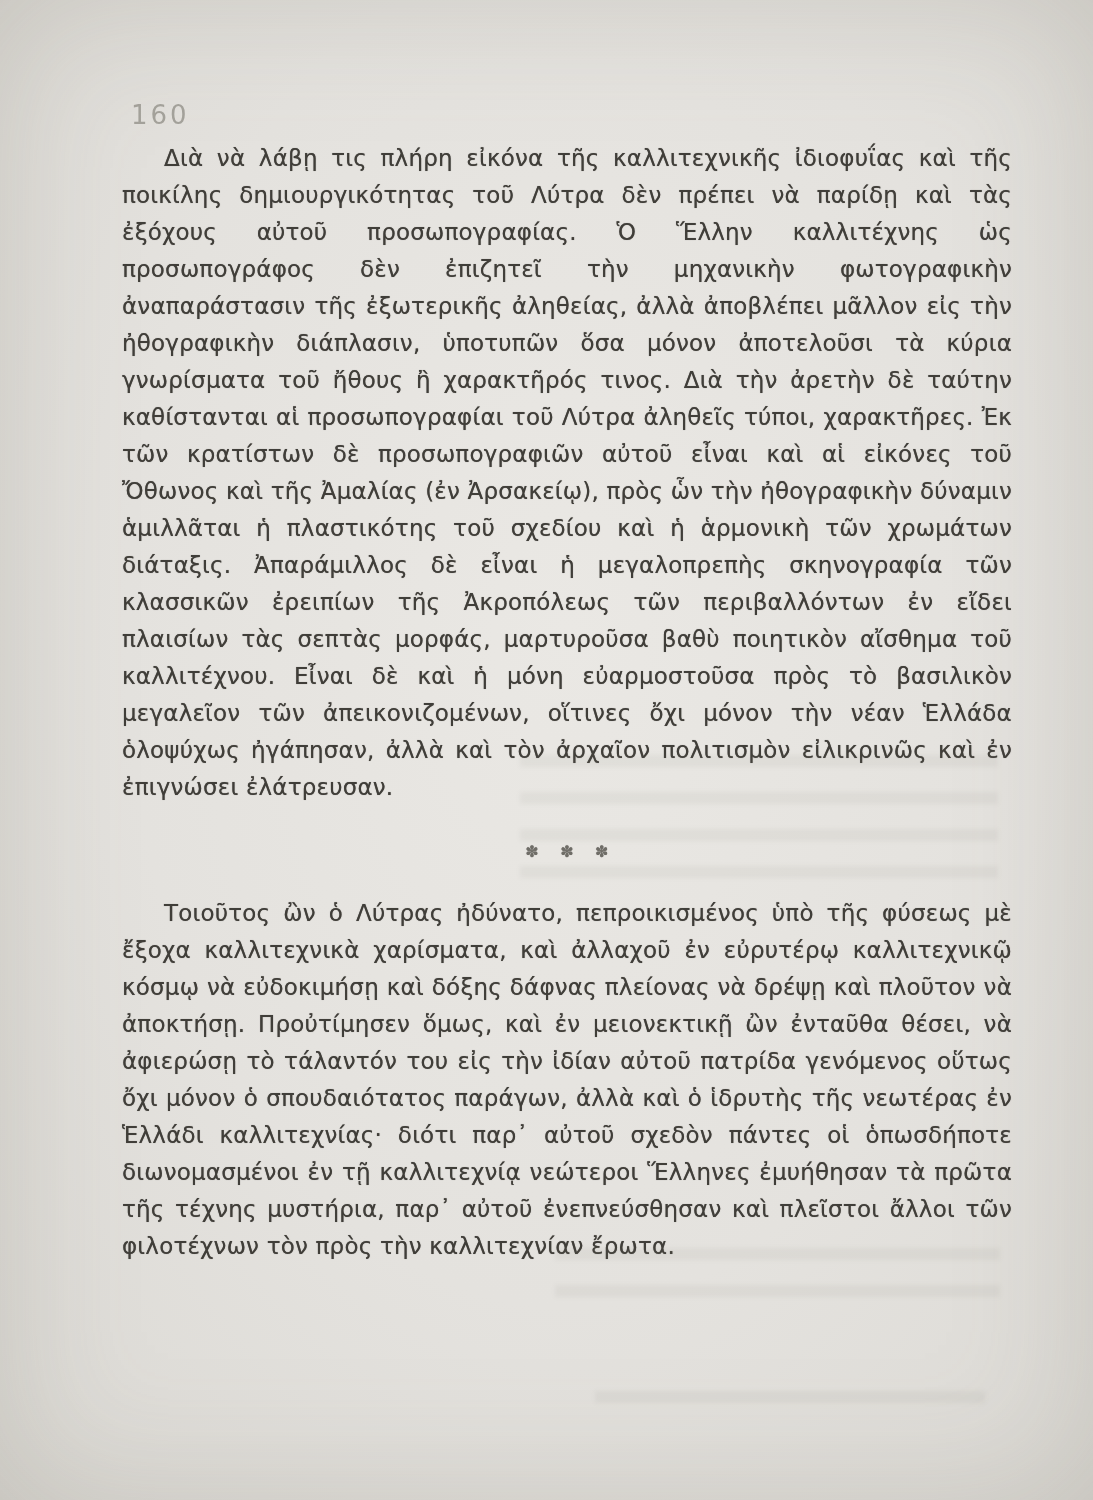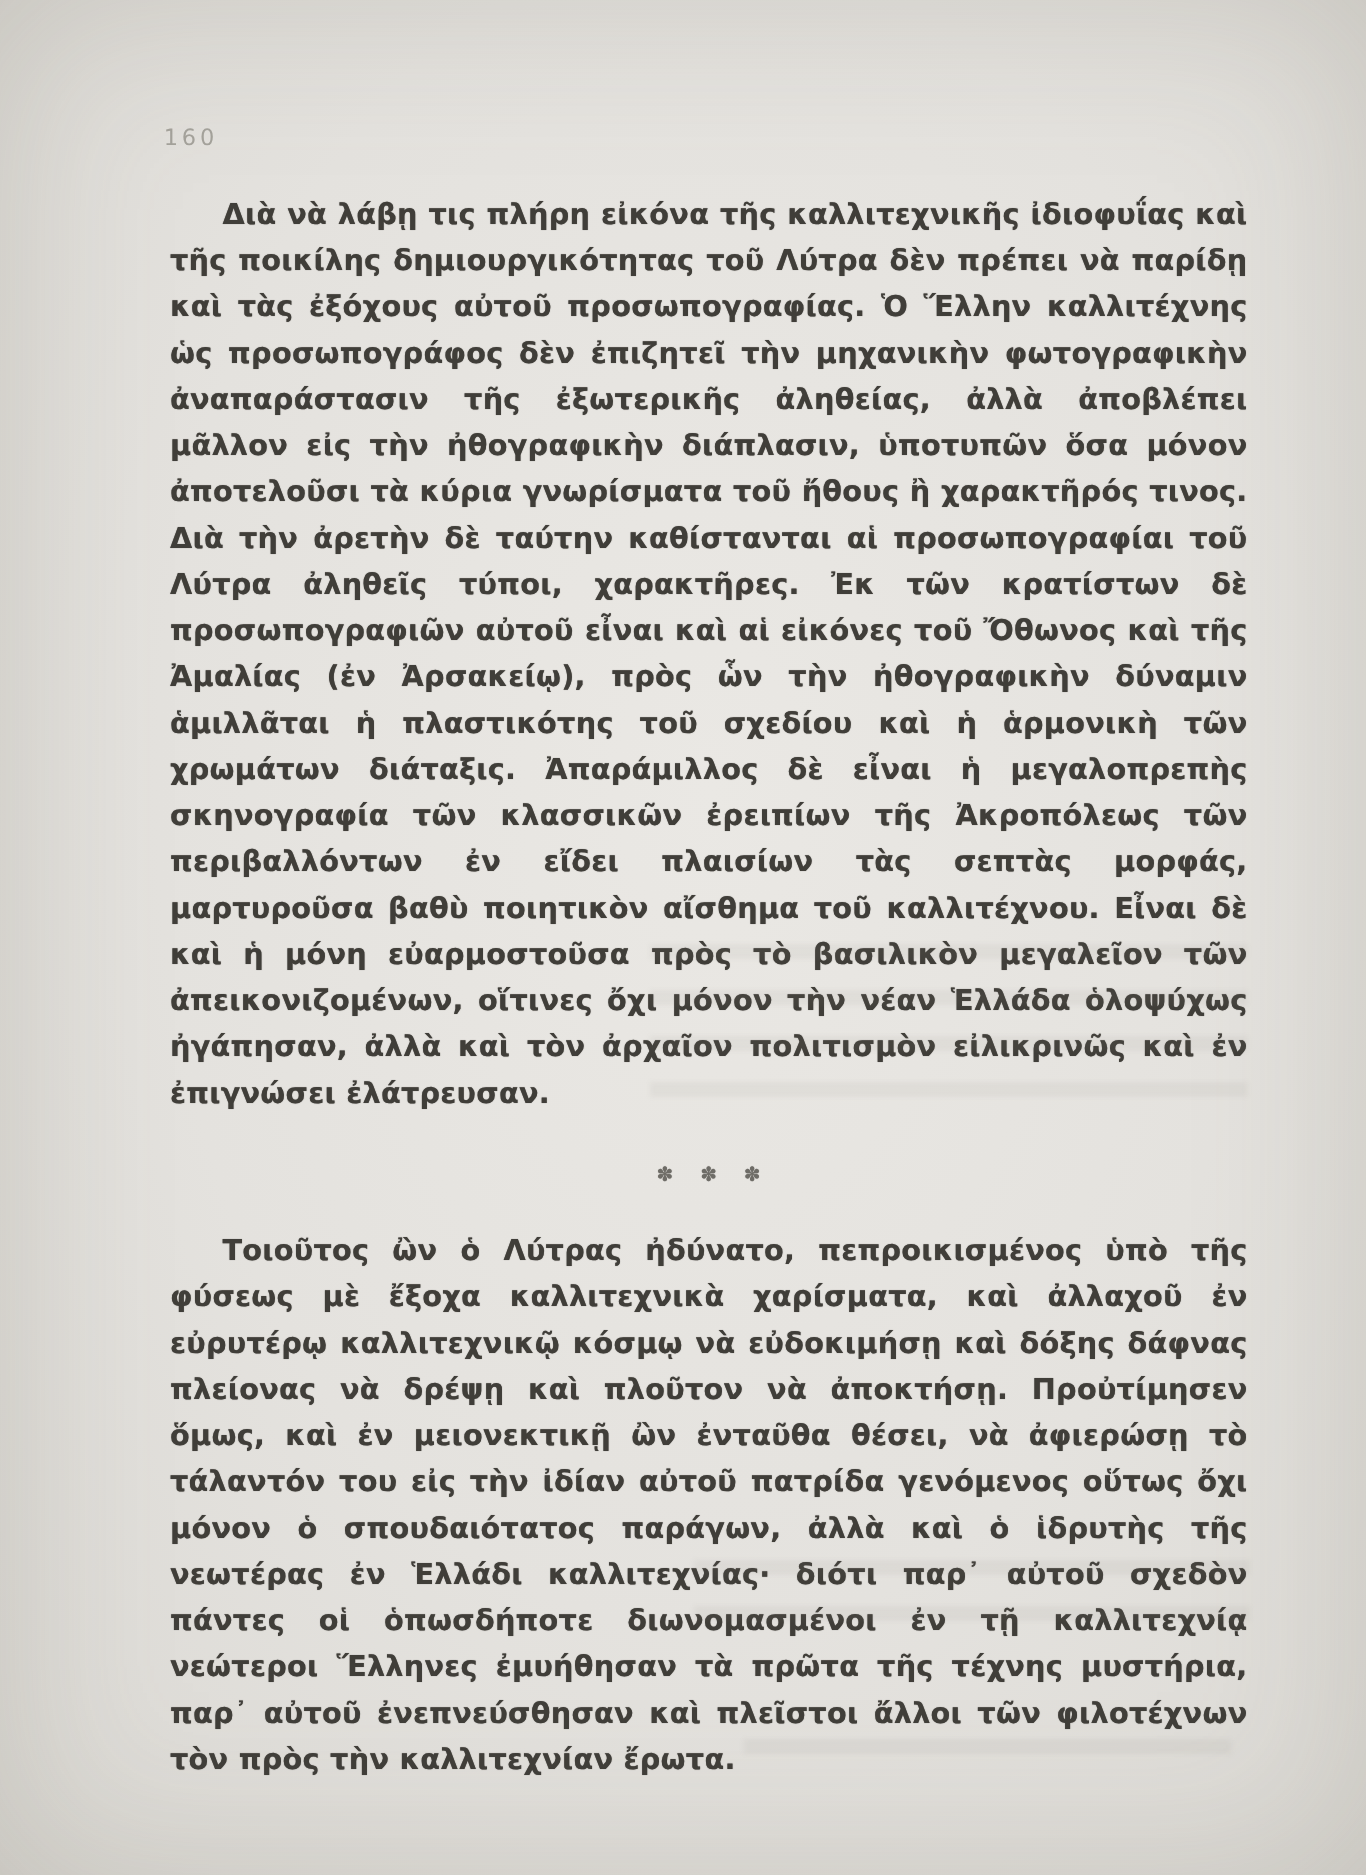--- a/index.html
+++ b/index.html
@@ -14,42 +14,41 @@
     margin: 0 auto;
     background: radial-gradient(ellipse at 52% 42%, #eae8e4 0%, #e4e2de 55%, #dbd9d4 100%);
     box-shadow: inset 0 0 140px rgba(120, 115, 102, 0.22);
     overflow: hidden;
     font-family: "DejaVu Sans", "Liberation Sans", sans-serif;
   }
   .page-number {
     position: absolute;
     left: 131px;
     top: 100px;
-    font-size: 18px;
+    font-size: 26px;
     letter-spacing: 3px;
     color: #8f8d85;
     opacity: 0.75;
   }
   .text-block {
     position: absolute;
     left: 122px;
     top: 140px;
     width: 890px;
     color: #403e39;
     font-size: 23px;
     line-height: 37px;
     text-align: justify;
     text-shadow: 0 0 0.7px rgba(64, 62, 57, 0.75);
     letter-spacing: 0.2px;
   }
   .para {
-    margin: 14px;
+    margin: 0;
     text-indent: 42px;
     hyphens: none;
-    font-weight: bold;
   }
   .separator {
     text-align: center;
     text-indent: 0;
     color: #5a5852;
     font-size: 16px;
     word-spacing: 16px;
     margin: 27px 0 25px 0;
     opacity: 0.85;
   }

